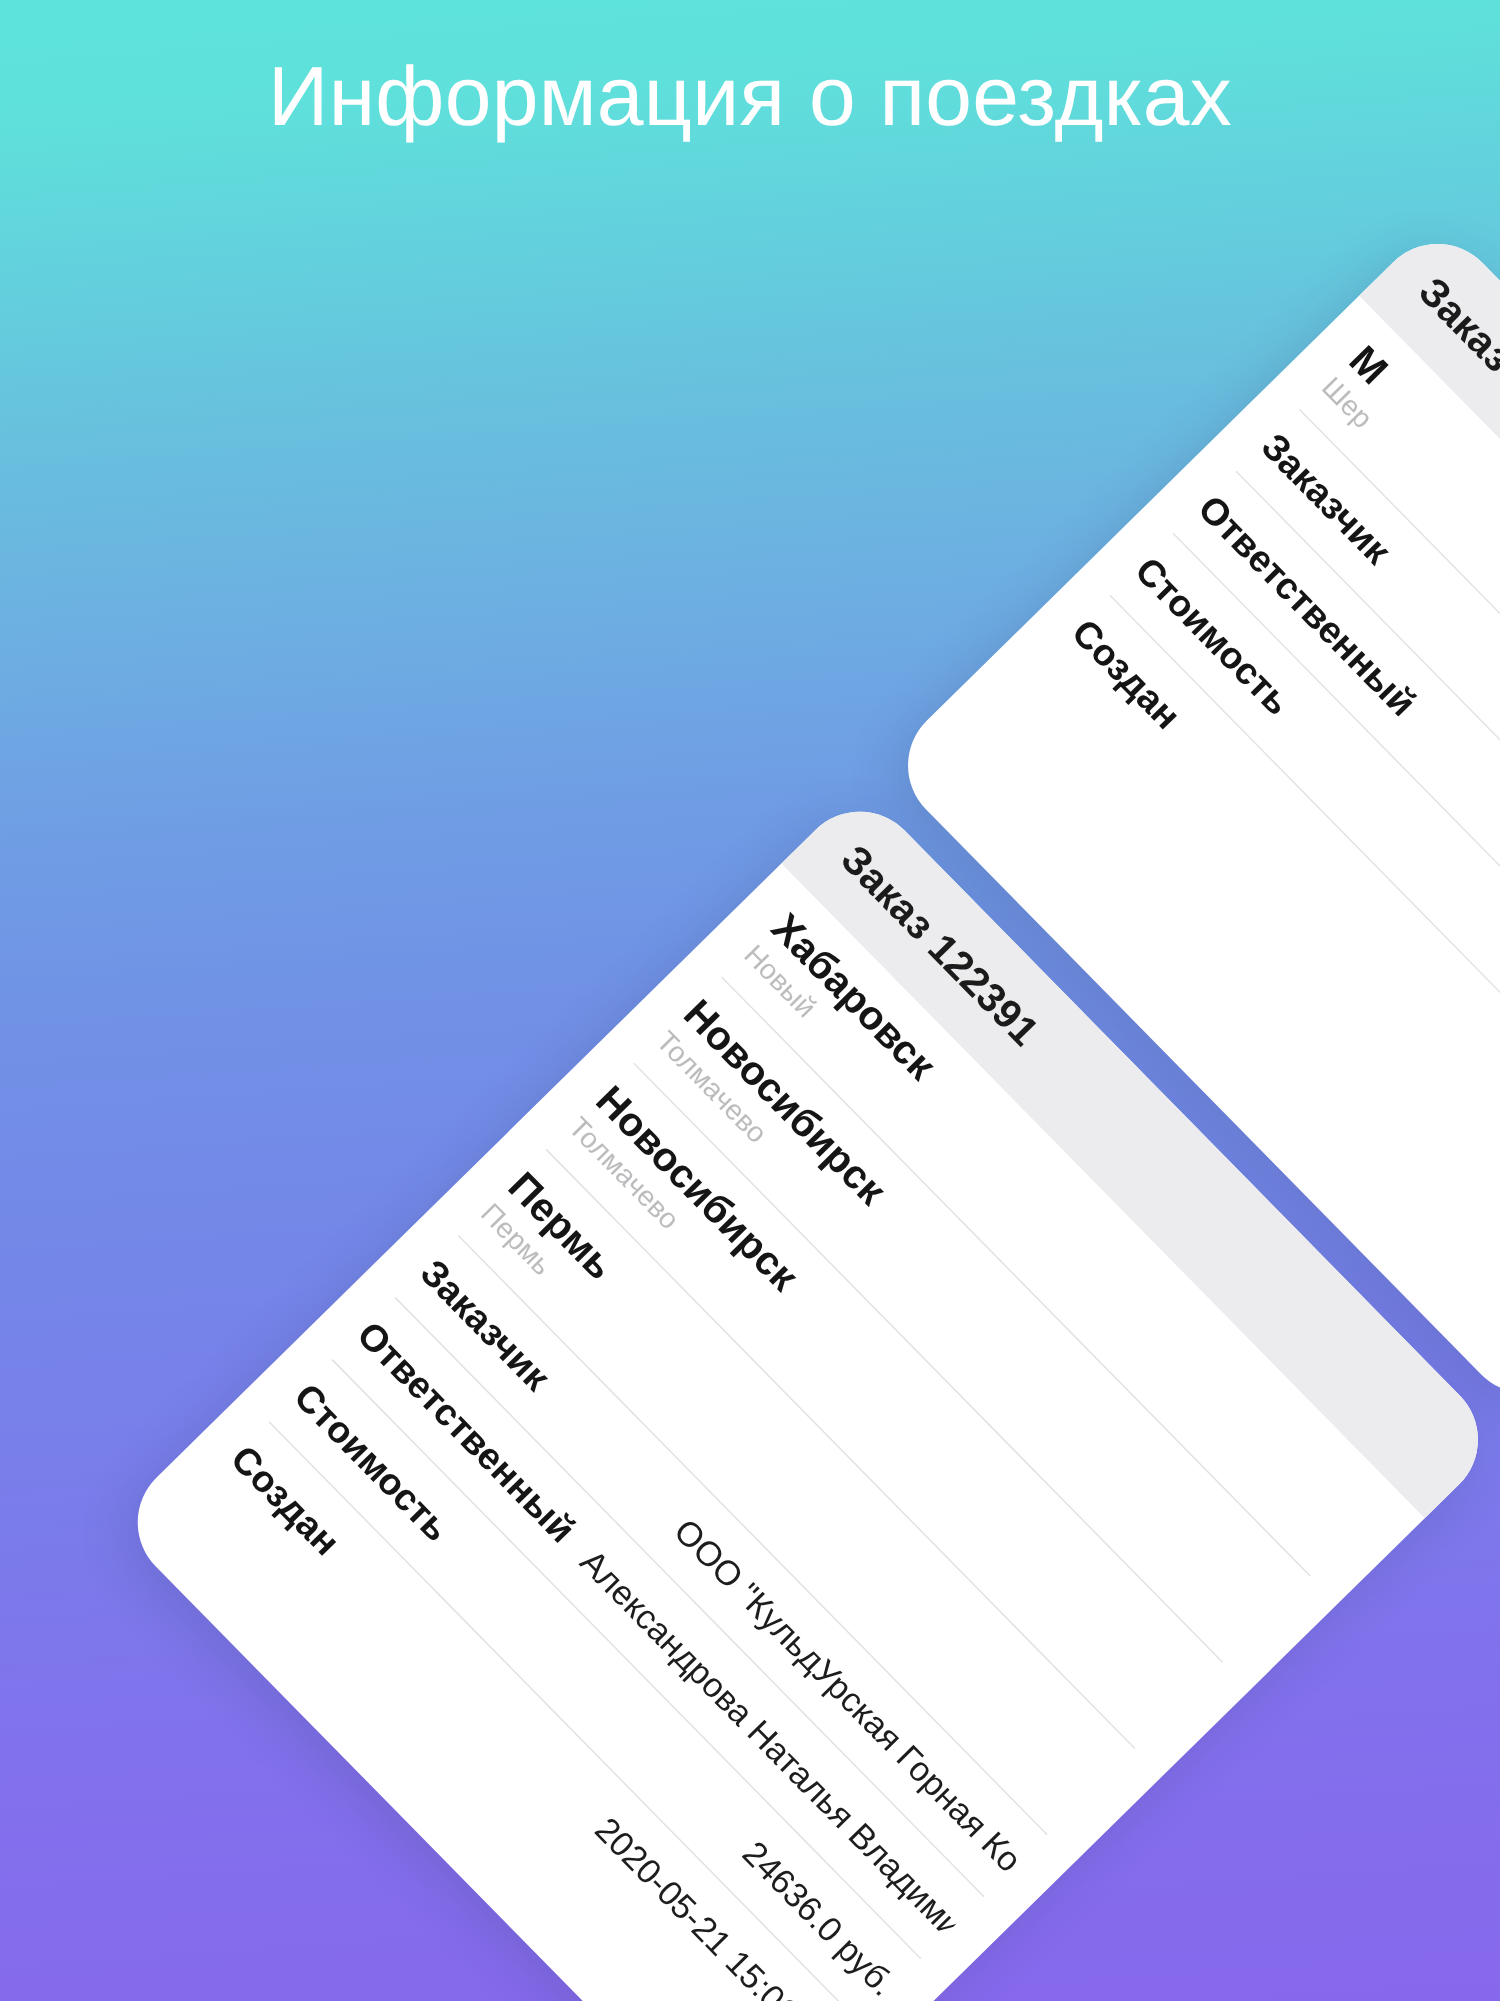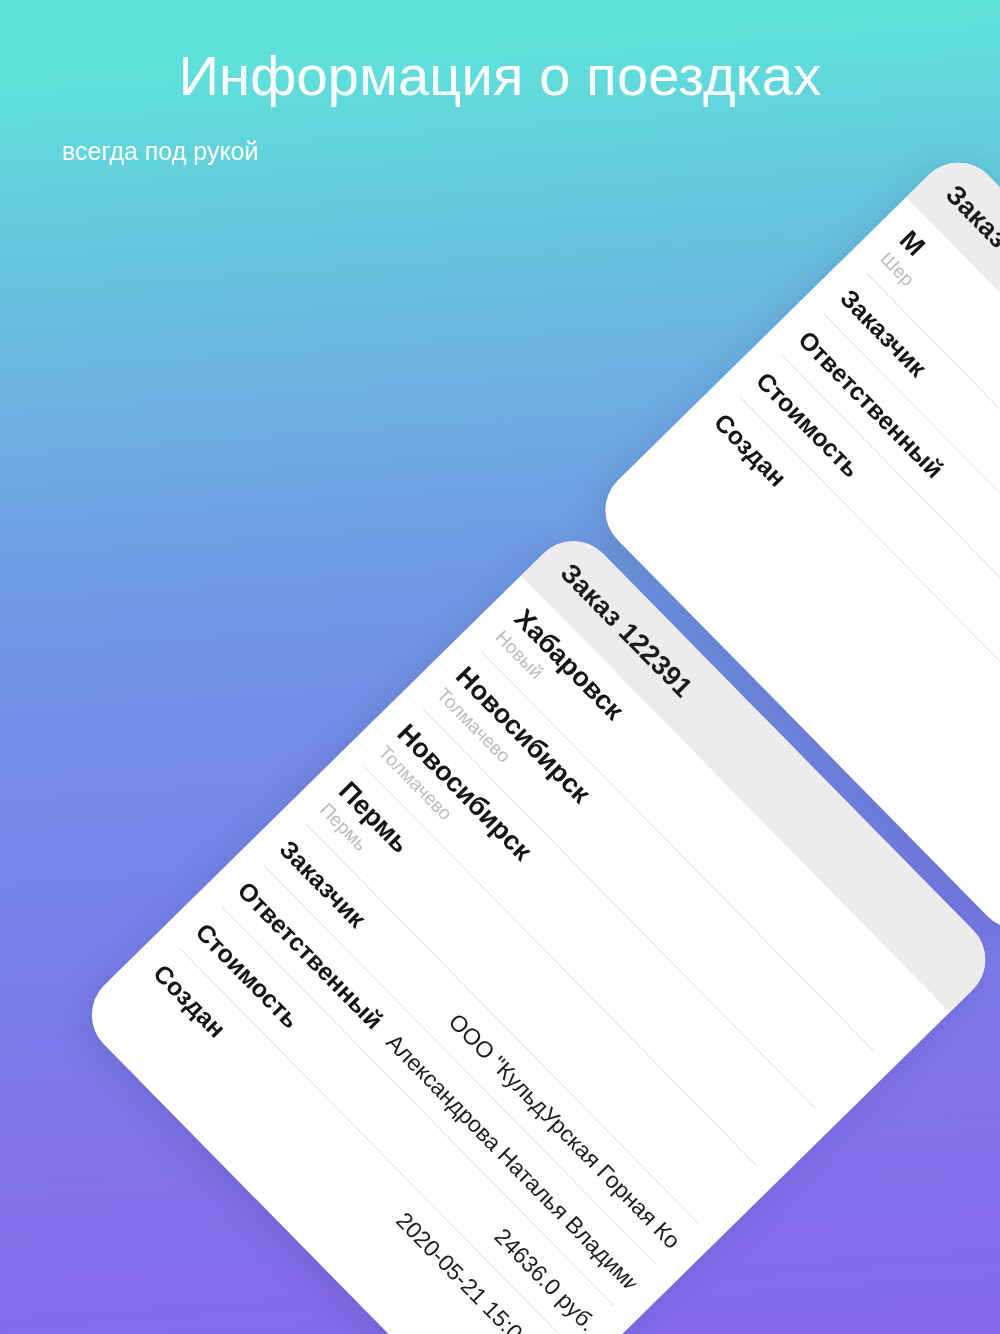--- a/index.html
+++ b/index.html
@@ -32,21 +32,21 @@
         #8270EC 85%,
         #8768EC 100%);
   }
 
   
   #headline {
     position: absolute;
     left: 0;
     top: 0;
     width: 1000px;
-    padding: 44px 62px 0 62px;
+    padding: 32px 62px 0 62px;
     box-sizing: border-box;
     z-index: 5;
   }
   #title {
     color: #ffffff;
     font-size: 56px;
     line-height: 64px;
     font-weight: 400;
     letter-spacing: 0.2px;
     text-align: center;
@@ -161,21 +161,20 @@
     overflow: hidden;
   }
 </style>
 </head>
 <body>
 
 <div id="stage">
 
   <div id="headline">
     <h1 id="title">Информация о поездках</h1>
-    <div id="subtitle">всегда под рукой</div>
   </div>
 
   <div id="cards-layer">
 
     <div class="card" id="card-top">
       <div class="card-header">
         <span class="card-header-title">Заказ</span>
       </div>
       <div class="card-body">
 

